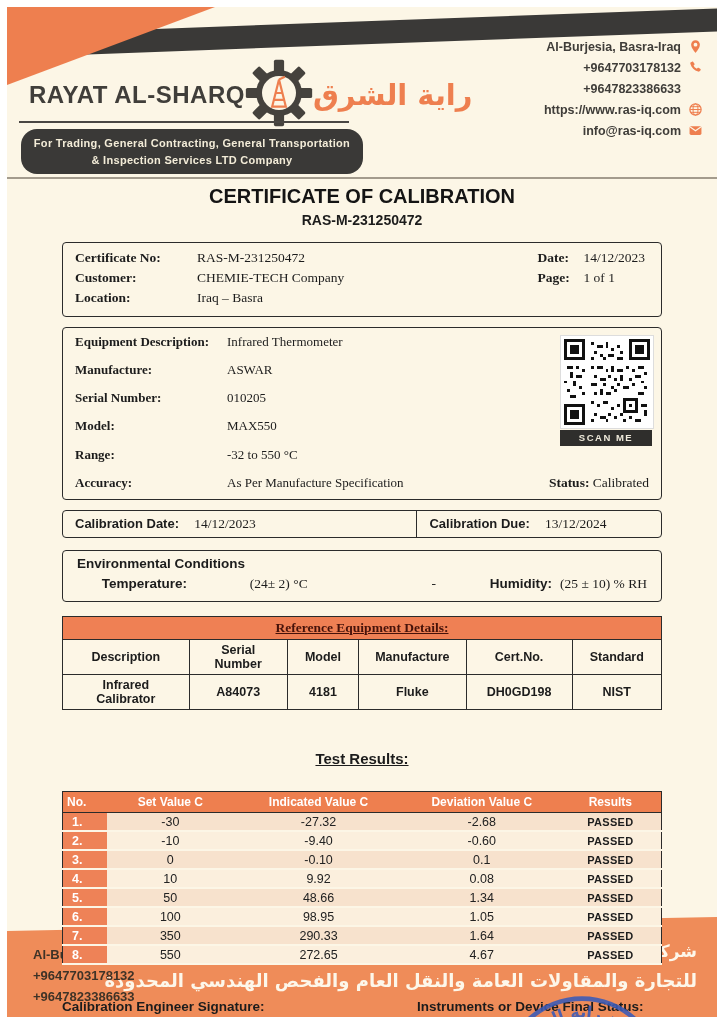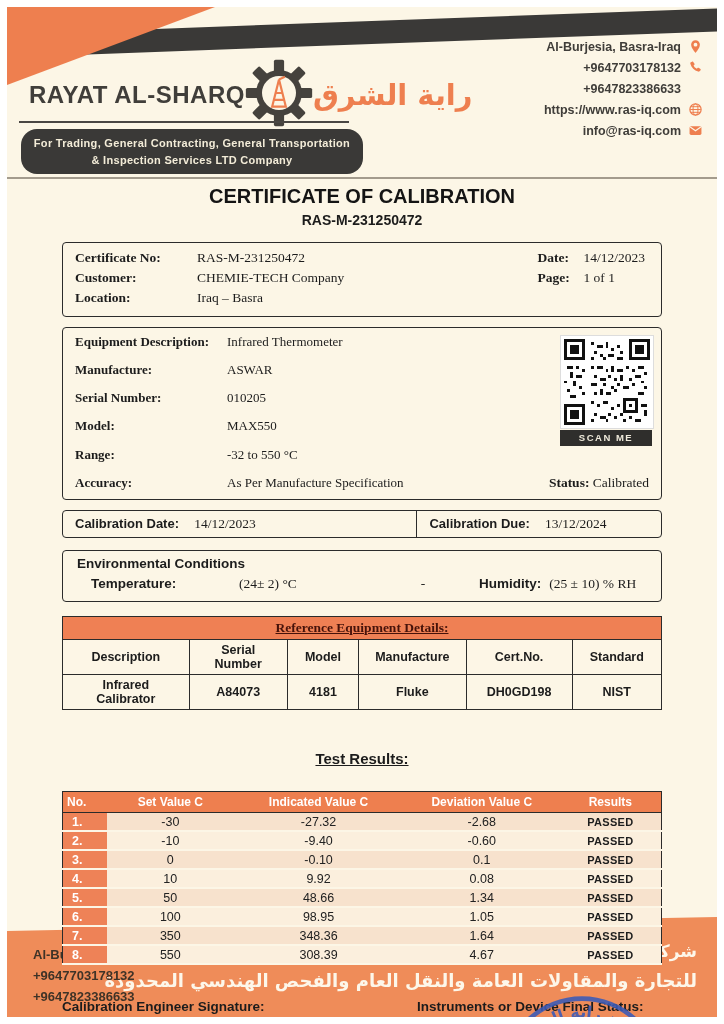--- a/index.html
+++ b/index.html
@@ -44,21 +44,21 @@
   .status-line{position:absolute;right:12px;bottom:7px;font-size:13.5px;}
 
   .box3{margin-top:10px;display:flex;font-size:13px;}
   .cal-left{flex:1.5;padding:5px 12px;}
   .cal-right{flex:1;border-left:1.6px solid #2b2b2b;padding:5px 12px;}
   .sans-b{font-family:"Liberation Sans",sans-serif;font-weight:bold;}
   .cal-val{font-family:"Liberation Serif",serif;margin-left:12px;font-size:13.5px;}
 
   .box4{margin-top:12px;padding:5px 14px 9px;font-size:13.5px;}
   .env-title{font-family:"Liberation Sans",sans-serif;font-weight:bold;font-size:13.5px;}
-  .env-row{display:flex;margin-top:5px;padding-left:14px;align-items:baseline;}
+  .env-row{display:flex;margin-top:5px;padding-left:14px;align-items:baseline;justify-content:flex-end;}
   .t-label{width:148px;}
   .t-val{width:128px;}
   .dash{width:112px;text-align:center;}
 
   table{border-collapse:collapse;width:100%;}
   .ref-table{margin-top:14px;font-size:12.5px;text-align:center;}
   .ref-table th,.ref-table td{border:1.3px solid #2b2b2b;padding:3px 16px;}
   .ref-title-cell{background:#ef8054;font-family:"Liberation Serif",serif;font-weight:bold;font-size:13.5px;
                   text-decoration:underline;color:#46120a;}
   .ref-head th{font-family:"Liberation Sans",sans-serif;font-weight:bold;font-size:12.5px;background:#fdf6e6;}
@@ -431,28 +431,28 @@
         <tr>
           <td class="no">6.</td>
           <td>100</td>
           <td>98.95</td>
           <td>1.05</td>
           <td class="passed">PASSED</td>
         </tr>
         <tr>
           <td class="no">7.</td>
           <td>350</td>
-          <td>348.36</td>
+          <td>290.33</td>
           <td>1.64</td>
           <td class="passed">PASSED</td>
         </tr>
         <tr>
           <td class="no">8.</td>
           <td>550</td>
-          <td>308.39</td>
+          <td>272.65</td>
           <td>4.67</td>
           <td class="passed">PASSED</td>
         </tr>
       </tbody>
     </table>
 
     <div class="signoff">
       <div class="sig-block">
         <div class="sig-label">Calibration Engineer Signature:</div>
         <div class="sig-name">Mustafa Mohammad</div>

